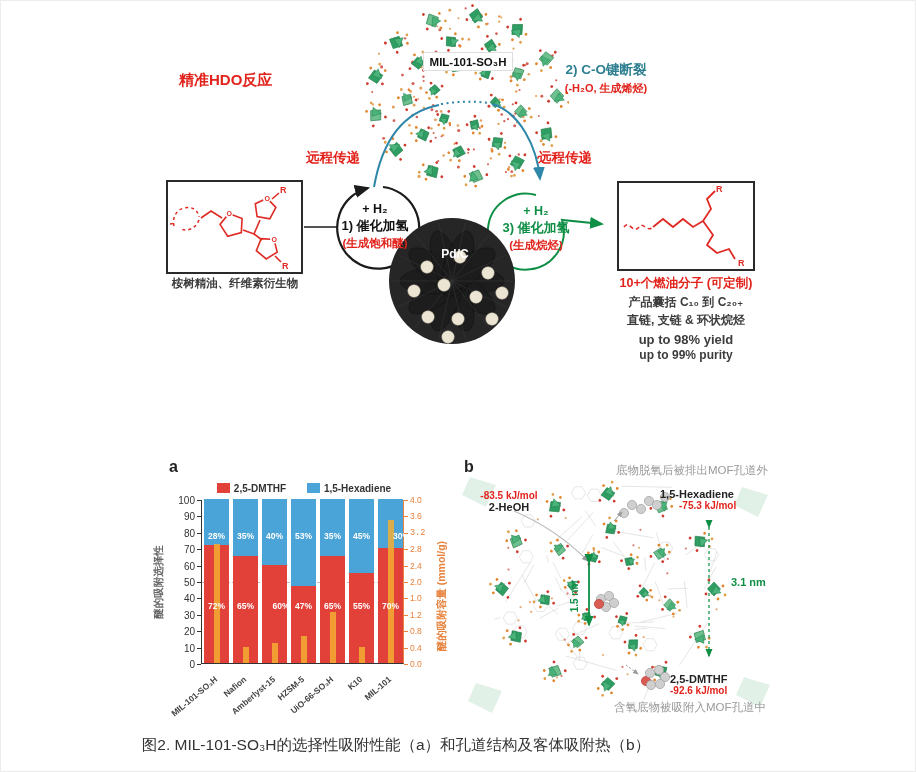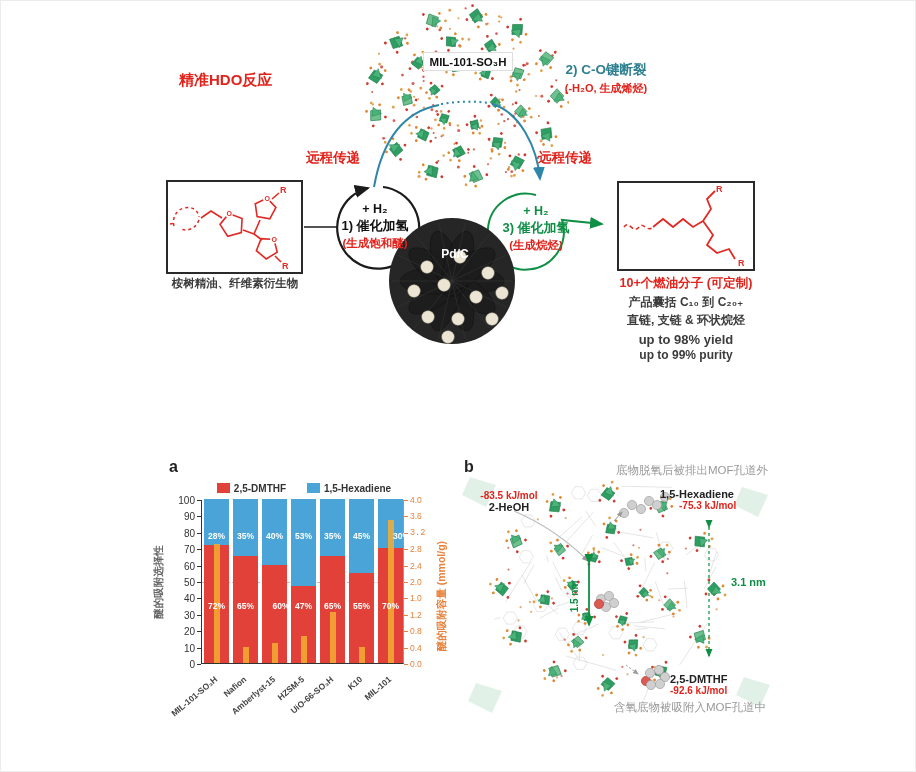--- a/index.html
+++ b/index.html
@@ -1001,13 +1001,14 @@
     <div class="abs green b nw" style="left:275px;top:130px;font-size:11px">3.1 nm</div>
 
     <div class="abs" style="left:214px;top:227px;width:100px">
       <div class="b nw" style="font-size:11px;color:#222">2,5-DMTHF</div>
       <div class="red b nw" style="font-size:10px">-92.6 kJ/mol</div>
     </div>
 
     <div class="abs nw" style="left:158px;top:254px;font-size:11.5px;color:#9a9a9a">含氧底物被吸附入MOF孔道中</div>
   </div>
 
+  <div class="abs ctr cap" style="left:0;top:734px;width:790px">图2. MIL-101-SO₃H的选择性吸附性能（a）和孔道结构及客体吸附热（b）</div>
 </div>
 
 </body></html>

